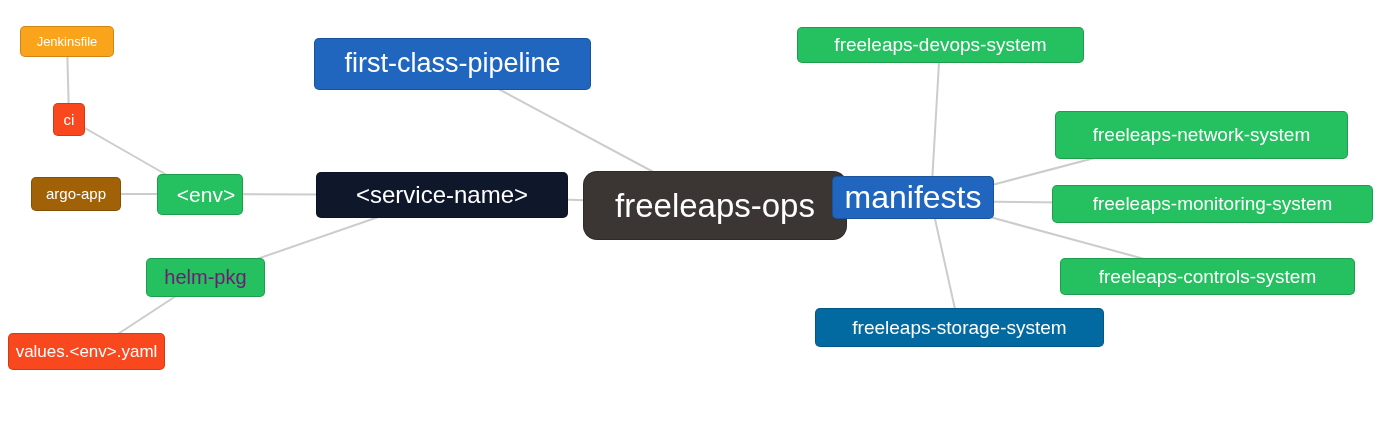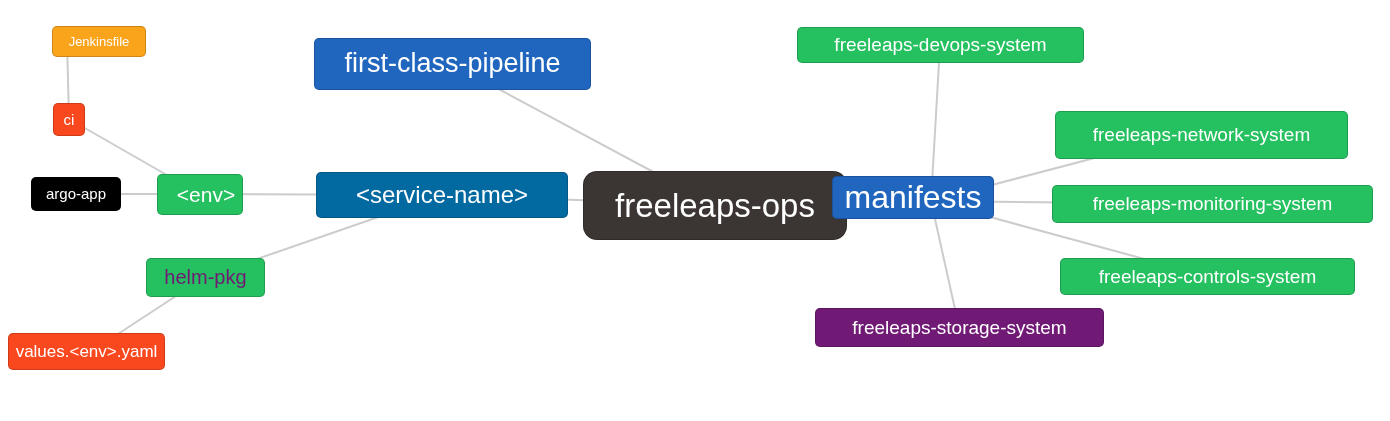--- a/index.html
+++ b/index.html
@@ -74,59 +74,59 @@
     <line x1="452" y1="64" x2="715" y2="205"></line>
     <line x1="442" y1="195" x2="715" y2="205"></line>
     <line x1="715" y1="205" x2="931" y2="201"></line>
     <line x1="931" y1="201" x2="940" y2="45"></line>
     <line x1="931" y1="201" x2="1201" y2="130"></line>
     <line x1="931" y1="201" x2="1212" y2="204"></line>
     <line x1="931" y1="201" x2="1207" y2="276"></line>
     <line x1="931" y1="201" x2="959" y2="327"></line>
   </svg>
 
-  <div class="node n-jenkinsfile" style="background-color: rgb(250, 164, 28); color: rgb(255, 255, 255); margin-left: 32px;">
+  <div class="node n-jenkinsfile" style="background-color: rgb(250, 164, 28); color: rgb(255, 255, 255);">
     <span class="lbl">Jenkinsfile</span>
   </div>
   <div class="node n-ci" style="background-color: rgb(250, 72, 30); color: rgb(255, 255, 255);">
     <span class="lbl">ci</span>
   </div>
-  <div class="node n-argo" style="background-color: #000000; color: rgb(255, 255, 255); align-items: center;">
+  <div class="node n-argo" style="background-color: #a16207; color: rgb(255, 255, 255); align-items: center;">
     <span class="lbl">argo-app</span>
   </div>
   <div class="node n-env" style="background-color: rgb(37, 192, 95); color: rgb(255, 255, 255);">
     <span class="lbl">&lt;env&gt;</span>
   </div>
   <div class="node n-helm" style="background-color: rgb(37, 192, 95); color: #701a75;">
     <span class="lbl">helm-pkg</span>
   </div>
   <div class="node n-values" style="background-color: rgb(250, 72, 30); color: rgb(255, 255, 255);">
     <span class="lbl">values.&lt;env&gt;.yaml</span>
   </div>
   <div class="node n-fcp" style="background-color: rgb(32, 102, 191); color: rgb(255, 255, 255);">
     <span class="lbl">first-class-pipeline</span>
   </div>
-  <div class="node n-service" style="background-color: #0369a1; color: rgb(255, 255, 255);">
+  <div class="node n-service" style="background-color: #0f172a; color: rgb(255, 255, 255);">
     <span class="lbl">&lt;service-name&gt;</span>
   </div>
   <div class="node n-ops" style="background-color: rgb(59, 53, 51); color: rgb(255, 255, 255); border-radius: 14px;">
     <span class="lbl">freeleaps-ops</span>
   </div>
   <div class="node n-manifests" style="background-color: rgb(32, 102, 191); color: rgb(255, 255, 255);">
     <span class="lbl">manifests</span>
   </div>
   <div class="node n-devops" style="background-color: rgb(37, 192, 95); color: rgb(255, 255, 255);">
     <span class="lbl">freeleaps-devops-system</span>
   </div>
   <div class="node n-network" style="background-color: rgb(37, 192, 95); color: rgb(255, 255, 255);">
     <span class="lbl">freeleaps-network-system</span>
   </div>
   <div class="node n-monitoring" style="background-color: rgb(37, 192, 95); color: rgb(255, 255, 255);">
     <span class="lbl">freeleaps-monitoring-system</span>
   </div>
   <div class="node n-controls" style="background-color: rgb(37, 192, 95); color: rgb(255, 255, 255);">
     <span class="lbl">freeleaps-controls-system</span>
   </div>
-  <div class="node n-storage" style="background-color: #701a75; color: rgb(255, 255, 255);">
+  <div class="node n-storage" style="background-color: #0369a1; color: rgb(255, 255, 255);">
     <span class="lbl">freeleaps-storage-system</span>
   </div>
 
 </div>
 
 </body></html>

